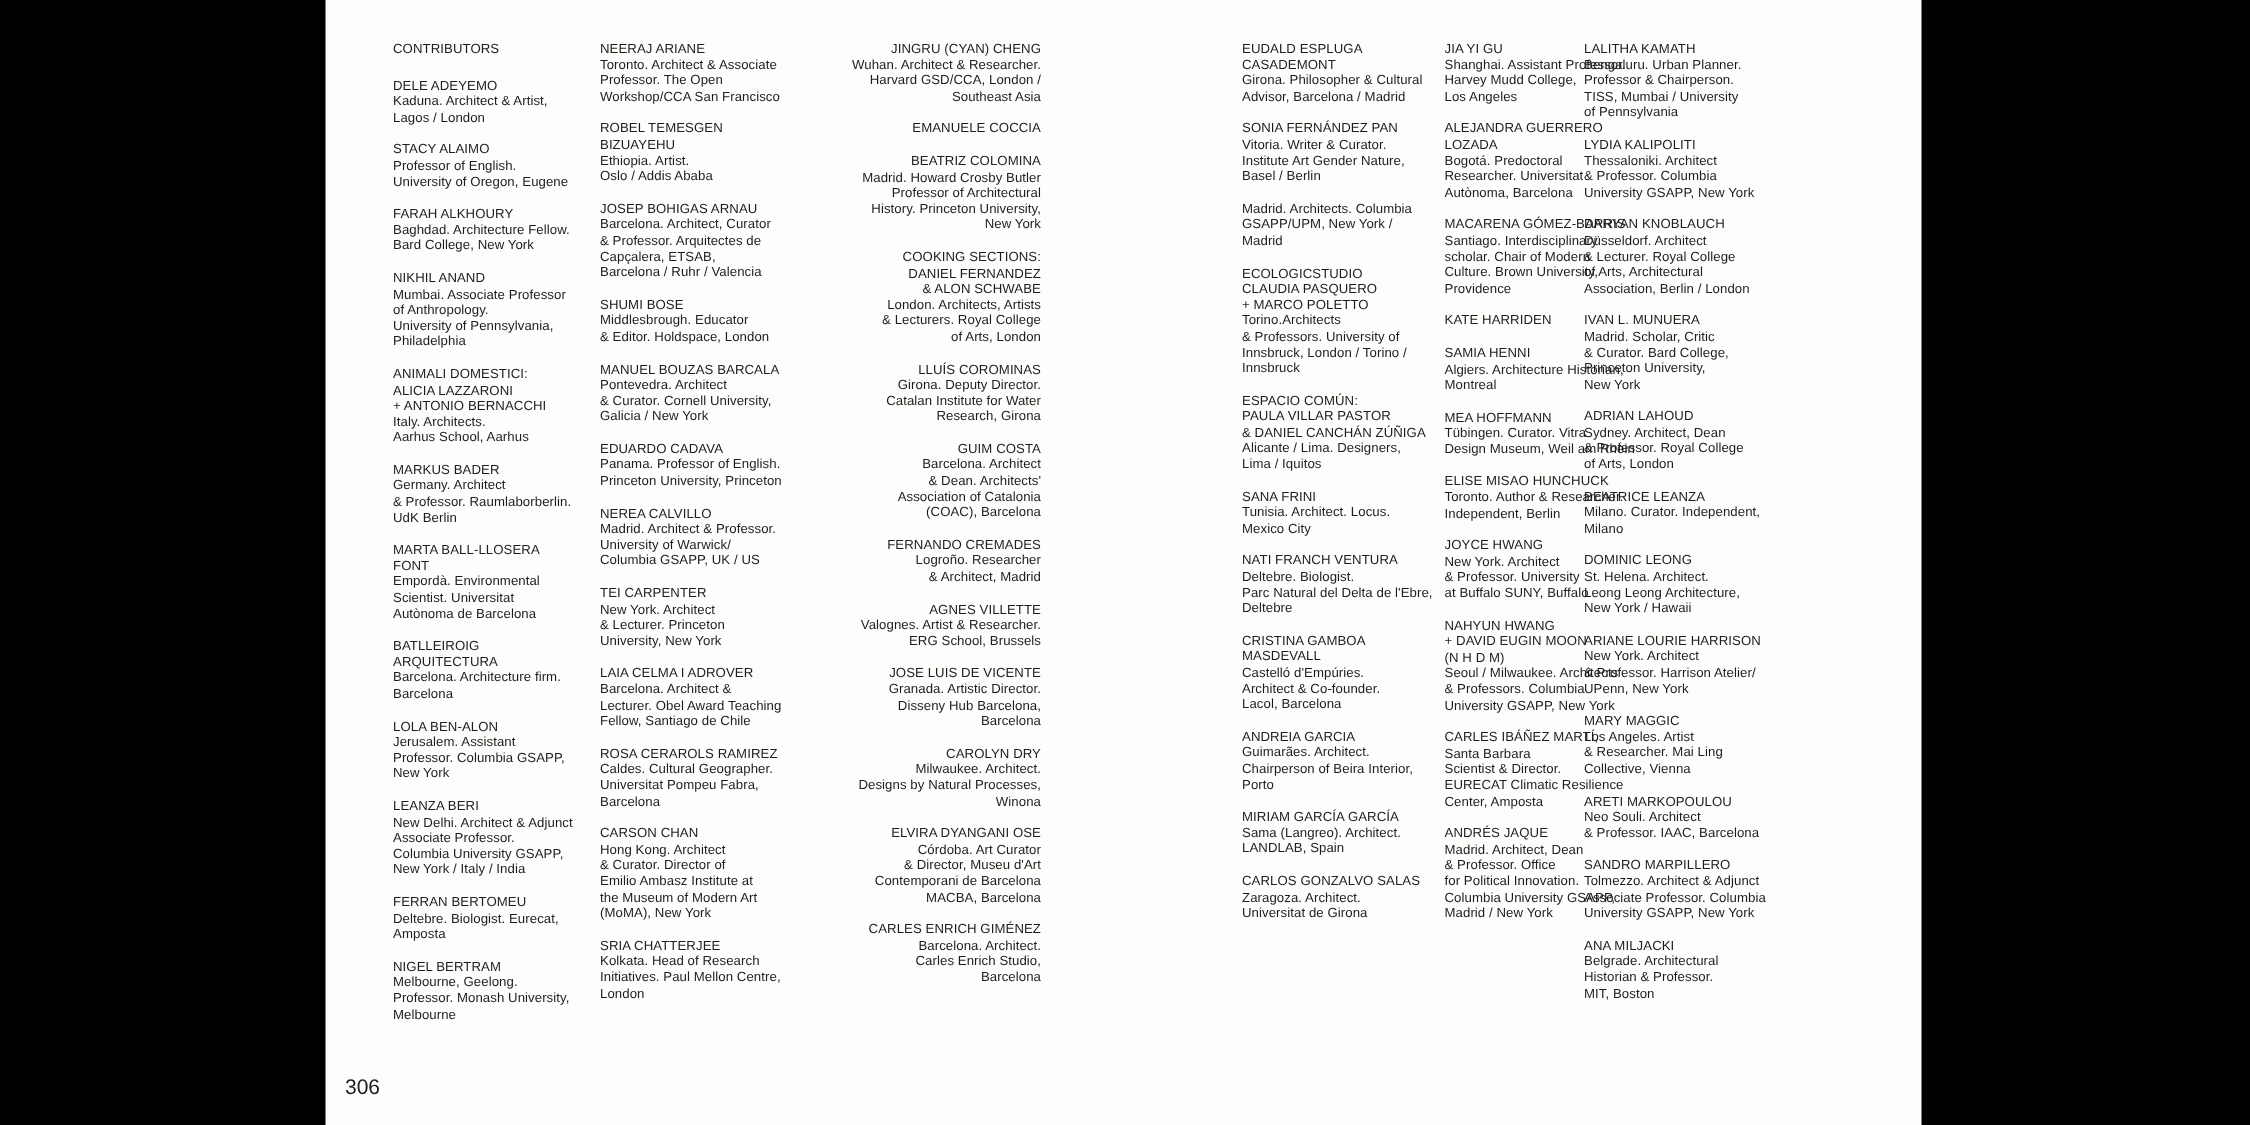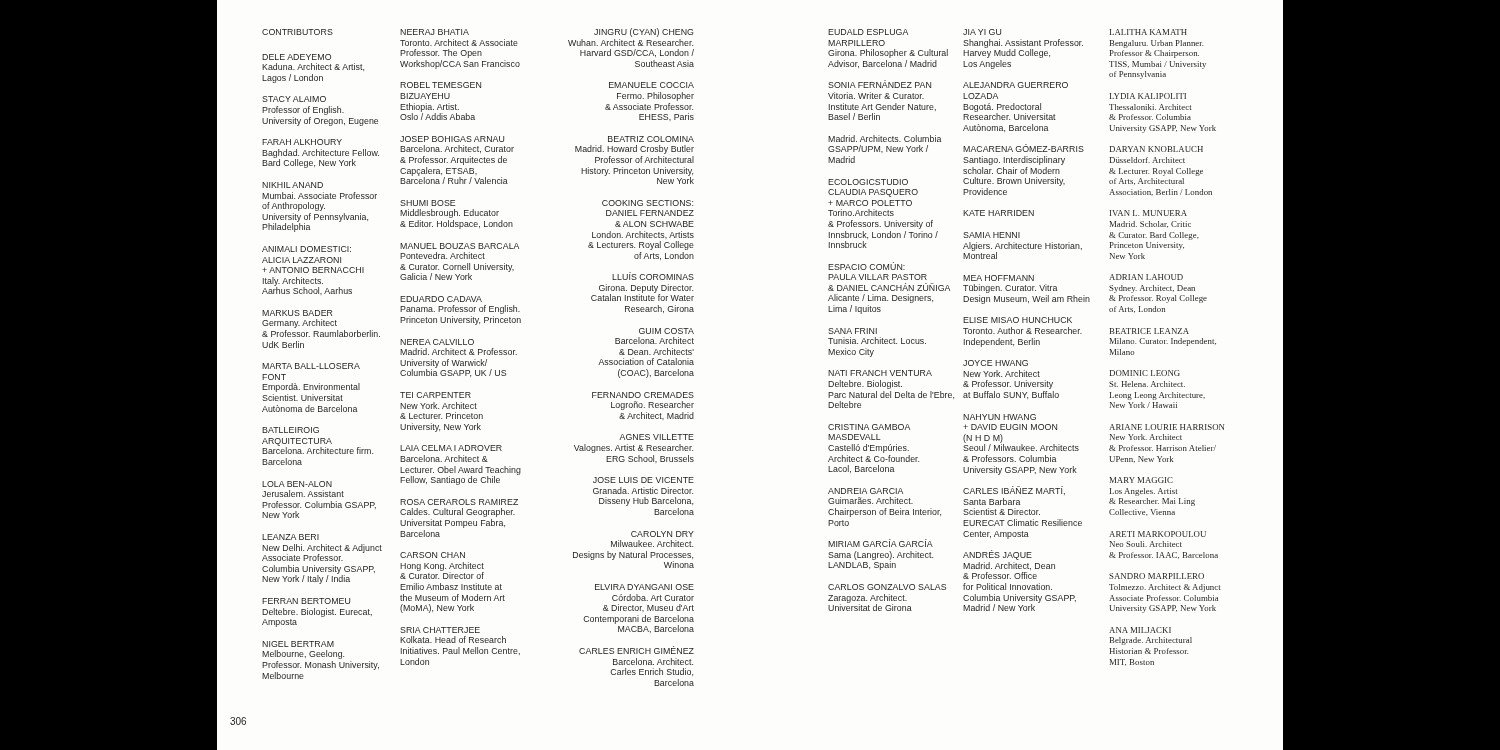--- a/index.html
+++ b/index.html
@@ -1,31 +1,31 @@
 <!DOCTYPE html>
 <html><head>
 <meta charset="utf-8">
 <style>
   html,body{margin:0;padding:0;background:#000;}
-  .stage{position:relative;width:1500px;height:750px;background:#000;overflow:hidden;
+  .stage{position:relative;width:1281px;height:750px;background:#000;overflow:hidden;
          font-family:"Liberation Sans","DejaVu Sans",sans-serif;}
   .spread{position:absolute;left:217px;top:0;width:1066px;height:750px;background:#fdfdfc;}
   .col{position:absolute;top:27px;width:150px;color:#1d1d1b;font-size:8.8px;line-height:10.6px;
        letter-spacing:0.05px;}
   .col-1{left:45px;}
   .col-2{left:183px;}
   .col-3{left:327px;text-align:right;}
   .col-4{left:611px;}
   .col-5{left:746px;}
-  .col-6{left:892px;font-family:Liberation Serif, serif;}
+  .col-6{left:839px;}
   .header{margin-bottom:14px;white-space:pre;}
   .entry{margin-bottom:11px;}
   .name{white-space:pre;}
   .body{white-space:pre;}
-  .page-number{position:absolute;left:13px;top:716px;font-size:10px;color:#1d1d1b;}
+  .page-number{position:absolute;left:13px;top:716px;font-size:14px;color:#1d1d1b;}
 </style>
 </head>
 <body>
 
 <div class="stage">
   <div class="spread">
 
     <div class="col col-1">
       <div class="header">CONTRIBUTORS</div>
     <div class="entry">
@@ -96,21 +96,21 @@
         </div>
         <div class="entry">
           <div class="name">NIGEL BERTRAM</div>
           <div class="body">Melbourne, Geelong.
 Professor. Monash University,
 Melbourne</div>
         </div>
       </div>
     <div class="col col-2">
         <div class="entry">
-          <div class="name">NEERAJ BHATIA</div>
+          <div class="name">NEERAJ ARIANE</div>
           <div class="body">Toronto. Architect &amp; Associate
 Professor. The Open
 Workshop/CCA San Francisco</div>
         </div>
         <div class="entry">
           <div class="name">ROBEL TEMESGEN
 BIZUAYEHU</div>
           <div class="body">Ethiopia. Artist.
 Oslo / Addis Ababa</div>
         </div>
@@ -178,23 +178,20 @@
       </div>
     <div class="col col-3">
         <div class="entry">
           <div class="name">JINGRU (CYAN) CHENG</div>
           <div class="body">Wuhan. Architect &amp; Researcher.
 Harvard GSD/CCA, London /
 Southeast Asia</div>
         </div>
         <div class="entry">
           <div class="name">EMANUELE COCCIA</div>
-          <div class="body">Fermo. Philosopher
-&amp; Associate Professor.
-EHESS, Paris</div>
         </div>
         <div class="entry">
           <div class="name">BEATRIZ COLOMINA</div>
           <div class="body">Madrid. Howard Crosby Butler
 Professor of Architectural
 History. Princeton University,
 New York</div>
         </div>
         <div class="entry">
           <div class="name">COOKING SECTIONS:
@@ -249,21 +246,21 @@
         <div class="entry">
           <div class="name">CARLES ENRICH GIMÉNEZ</div>
           <div class="body">Barcelona. Architect.
 Carles Enrich Studio,
 Barcelona</div>
         </div>
       </div>
     <div class="col col-4">
         <div class="entry">
           <div class="name">EUDALD ESPLUGA
-MARPILLERO</div>
+CASADEMONT</div>
           <div class="body">Girona. Philosopher &amp; Cultural
 Advisor, Barcelona / Madrid</div>
         </div>
         <div class="entry">
           <div class="name">SONIA FERNÁNDEZ PAN</div>
           <div class="body">Vitoria. Writer &amp; Curator.
 Institute Art Gender Nature,
 Basel / Berlin</div>
         </div>
         <div class="entry">

